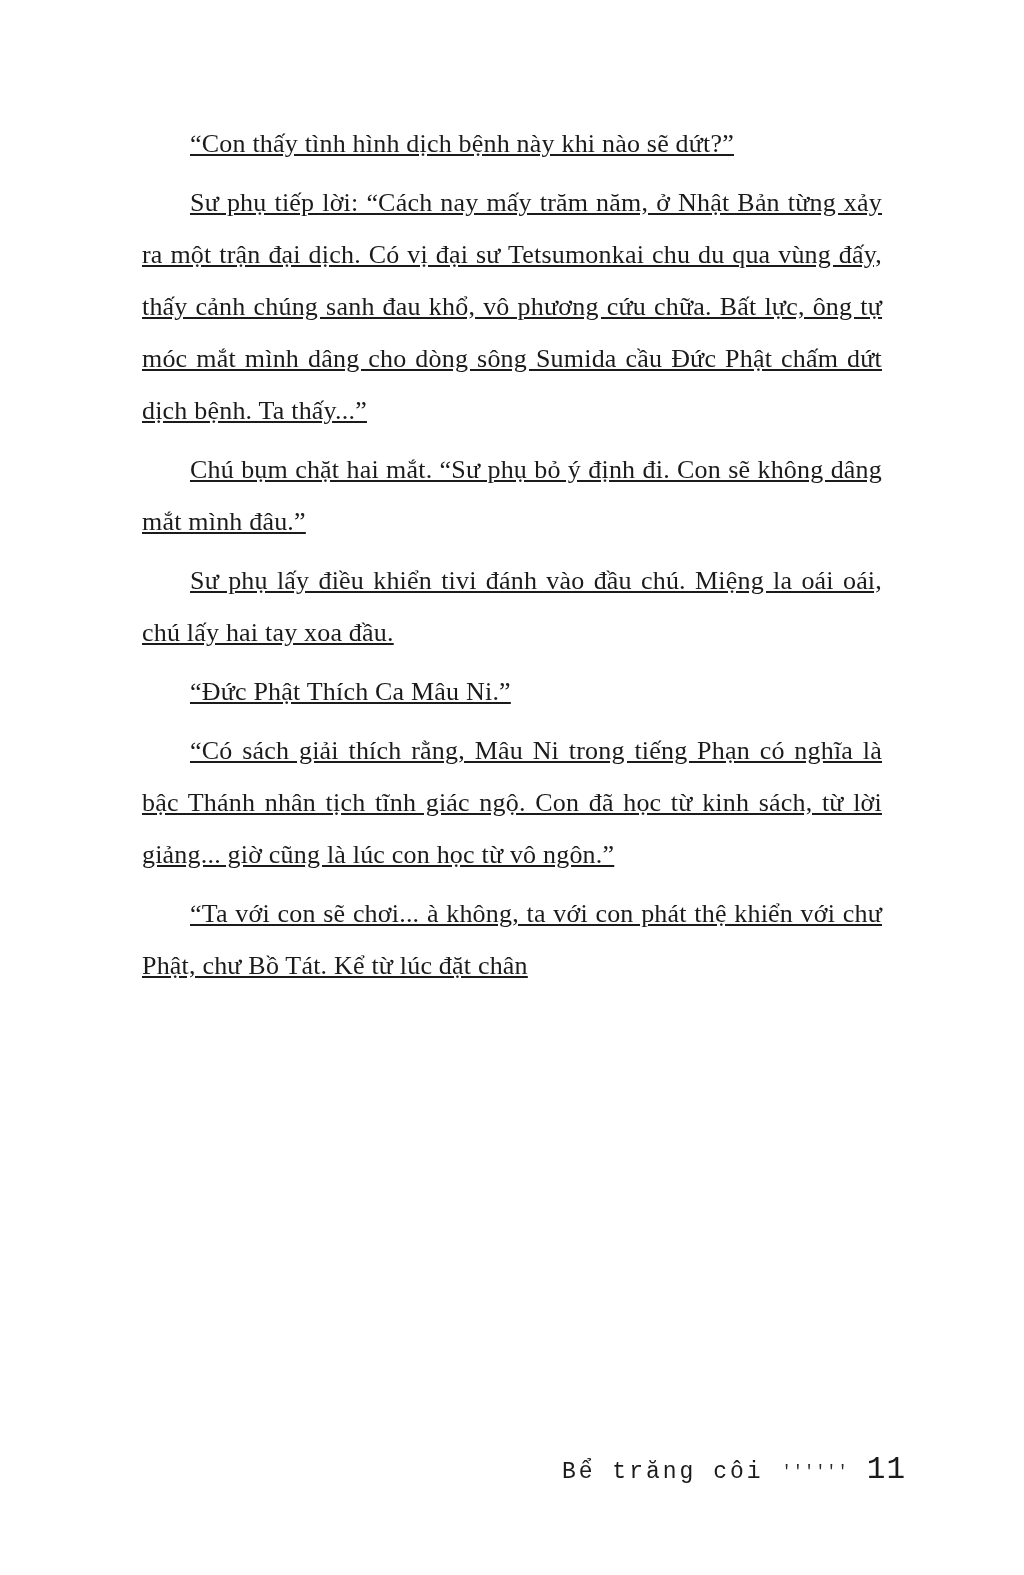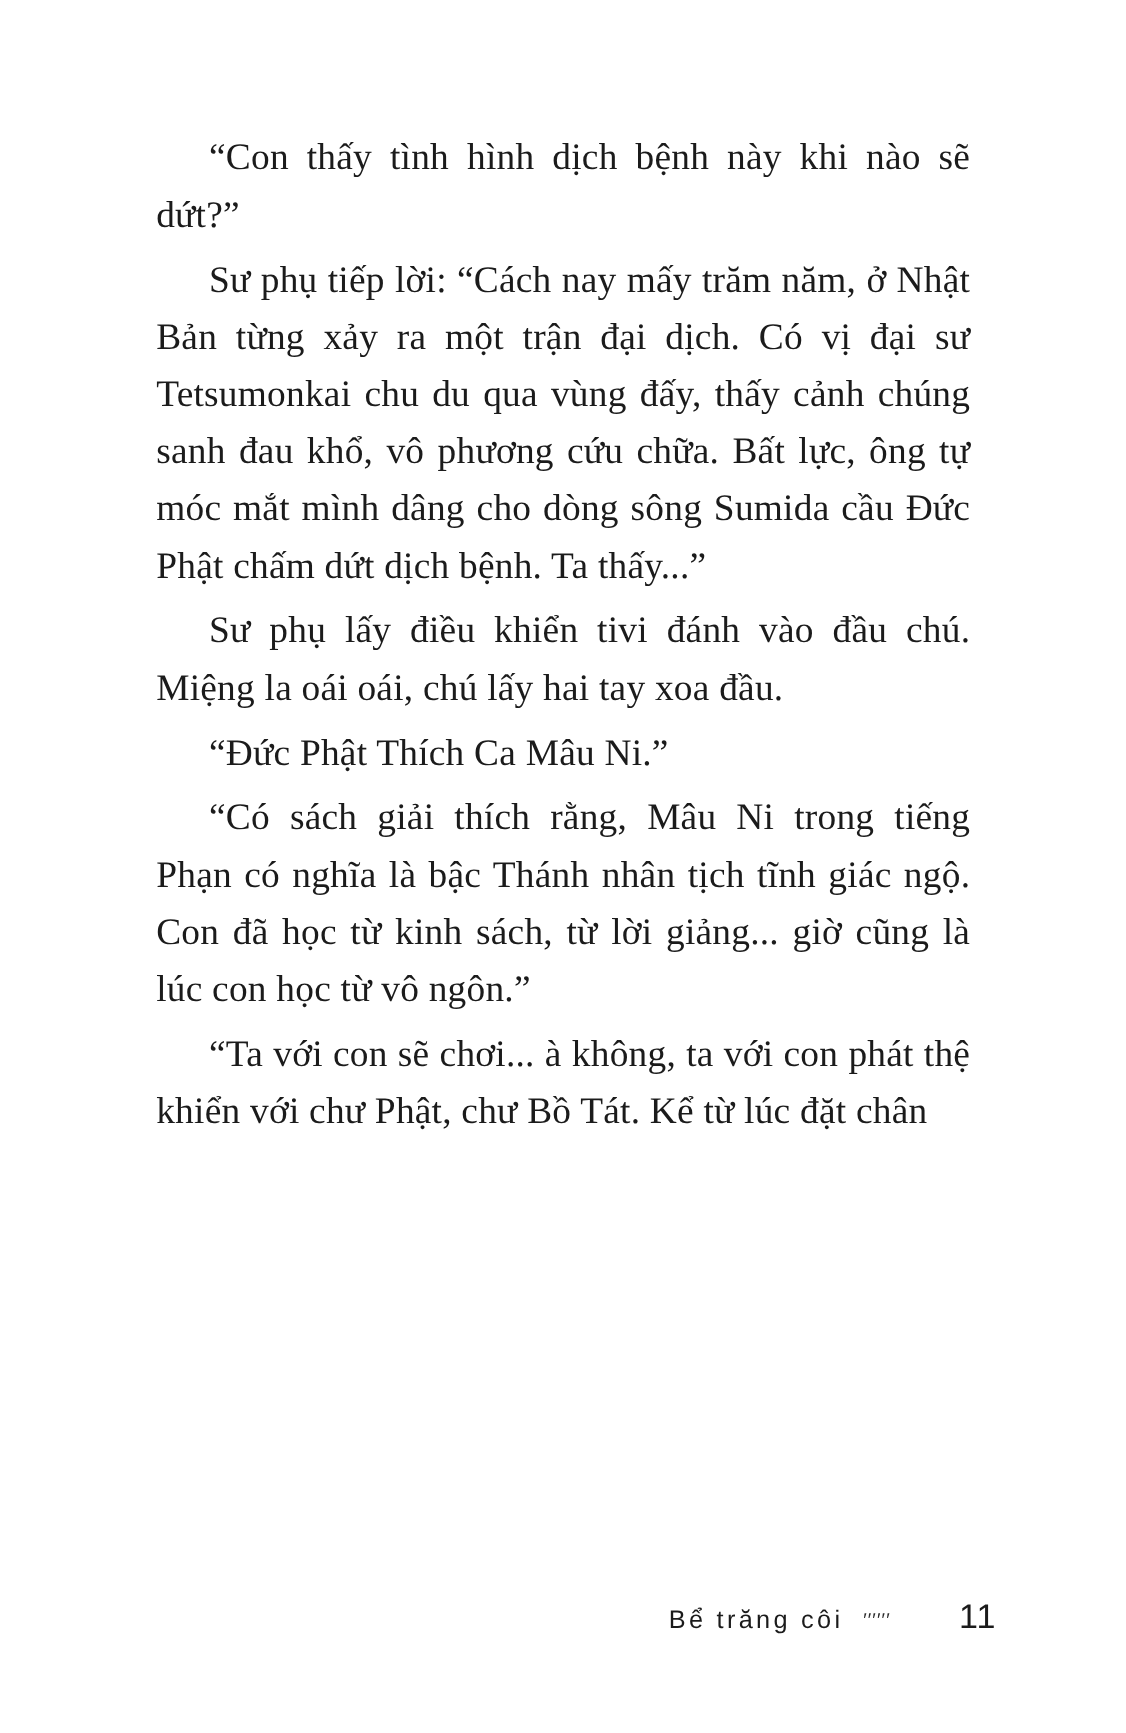--- a/index.html
+++ b/index.html
@@ -16,60 +16,61 @@
   }
   .page {
     position: absolute;
     left: 142px;
     top: 118px;
     width: 740px;
     color: #1b1b1b;
   }
   .page p {
     margin: 0 0 7px 0;
-    font-size: 34px;
+    font-size: 26px;
     line-height: 52px;
     text-align: justify;
     text-indent: 48px;
     letter-spacing: 0.2px;
+    text-decoration: underline;
   }
   .footer {
     position: absolute;
     right: 118px;
     top: 1452px;
     display: flex;
     align-items: baseline;
     gap: 18px;
-    font-family: Liberation Sans, sans-serif;
+    font-family: Liberation Mono, monospace;
     color: #1b1b1b;
     text-align: center;
   }
   .footer .book-title {
     font-size: 23px;
     letter-spacing: 3px;
     font-weight: 500;
   }
   .footer .ornament {
     font-size: 17px;
     letter-spacing: 1px;
     color: #2a2a2a;
     transform: translateY(-2px);
   }
   .footer .page-number {
     font-size: 31px;
     letter-spacing: 1px;
-    margin-left: 44px;
   }
 </style>
 </head>
 <body>
 
 <div class="page">
   <p>“Con thấy tình hình dịch bệnh này khi nào sẽ dứt?”</p>
   <p>Sư phụ tiếp lời: “Cách nay mấy trăm năm, ở Nhật Bản từng xảy ra một trận đại dịch. Có vị đại sư Tetsumonkai chu du qua vùng đấy, thấy cảnh chúng sanh đau khổ, vô phương cứu chữa. Bất lực, ông tự móc mắt mình dâng cho dòng sông Sumida cầu Đức Phật chấm dứt dịch bệnh. Ta thấy...”</p>
+  <p>Chú bụm chặt hai mắt. “Sư phụ bỏ ý định đi. Con sẽ không dâng mắt mình đâu.”</p>
   <p>Sư phụ lấy điều khiển tivi đánh vào đầu chú. Miệng la oái oái, chú lấy hai tay xoa đầu.</p>
   <p>“Đức Phật Thích Ca Mâu Ni.”</p>
   <p>“Có sách giải thích rằng, Mâu Ni trong tiếng Phạn có nghĩa là bậc Thánh nhân tịch tĩnh giác ngộ. Con đã học từ kinh sách, từ lời giảng... giờ cũng là lúc con học từ vô ngôn.”</p>
   <p>“Ta với con sẽ chơi... à không, ta với con phát thệ khiển với chư Phật, chư Bồ Tát. Kể từ lúc đặt chân</p>
 </div>
 
 <div class="footer">
   <span class="book-title">Bể trăng côi</span>
   <span class="ornament">′′′′′′</span>
   <span class="page-number">11</span>

